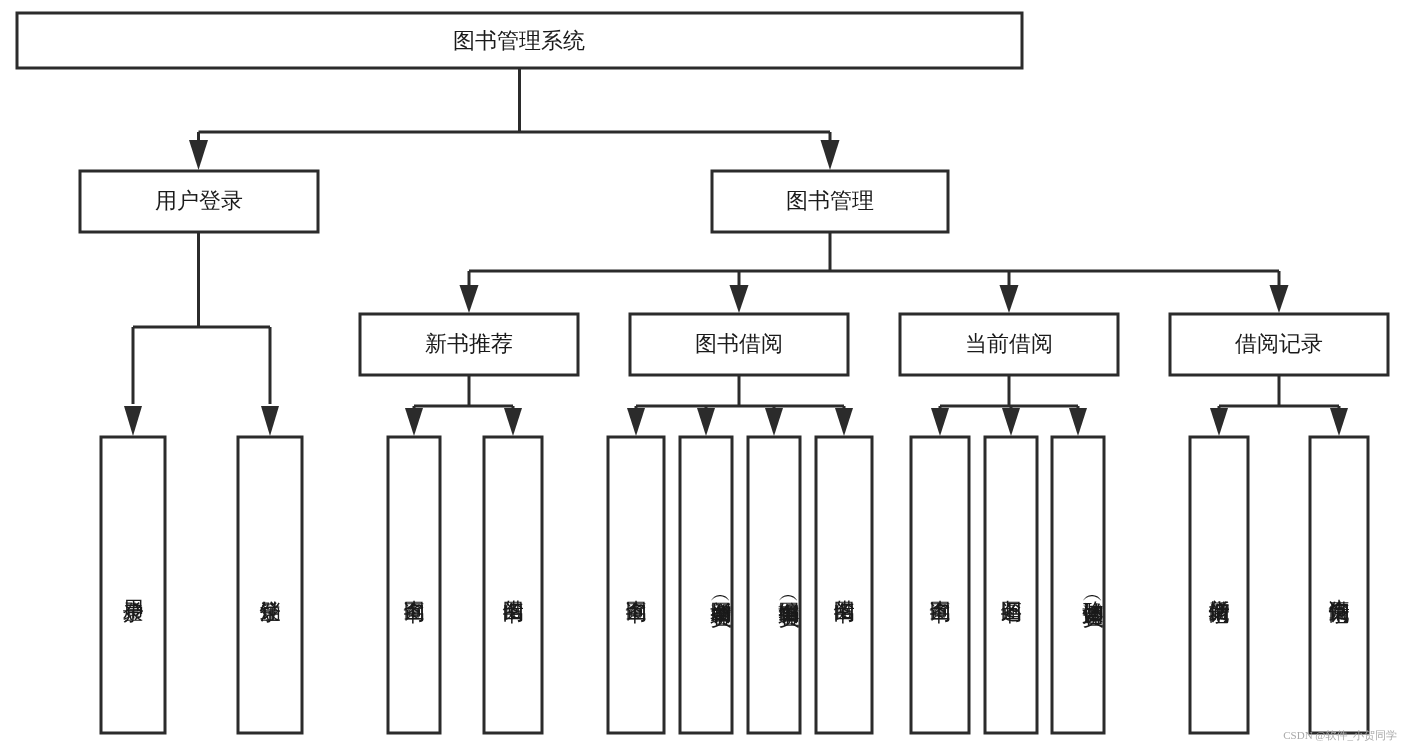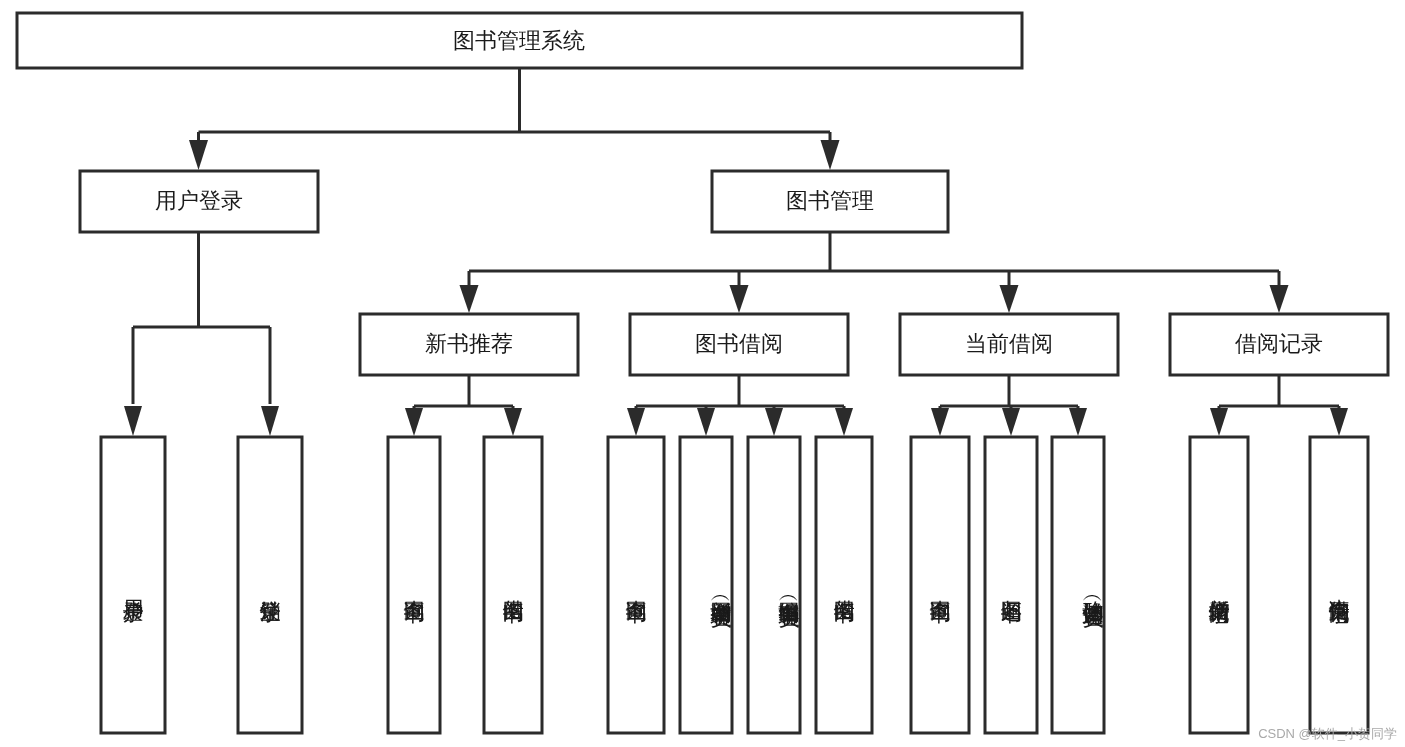--- a/index.html
+++ b/index.html
@@ -64,22 +64,22 @@
     white-space: nowrap;
     pointer-events: none;
   }
   .vlabel.center {
     align-items: center;
   }
   .watermark {
     position: absolute;
     right: 8px;
     bottom: 4px;
-    font-family: Liberation Sans, sans-serif;
-    font-size: 13px;
+    font-family: Liberation Serif, serif;
+    font-size: 11px;
     color: #a9a9a9;
     white-space: nowrap;
   }
 </style>
 </head>
 <body>
 
 <div id="diagram-root">
 
   <svg class="flow" viewBox="0 0 1405 747">

